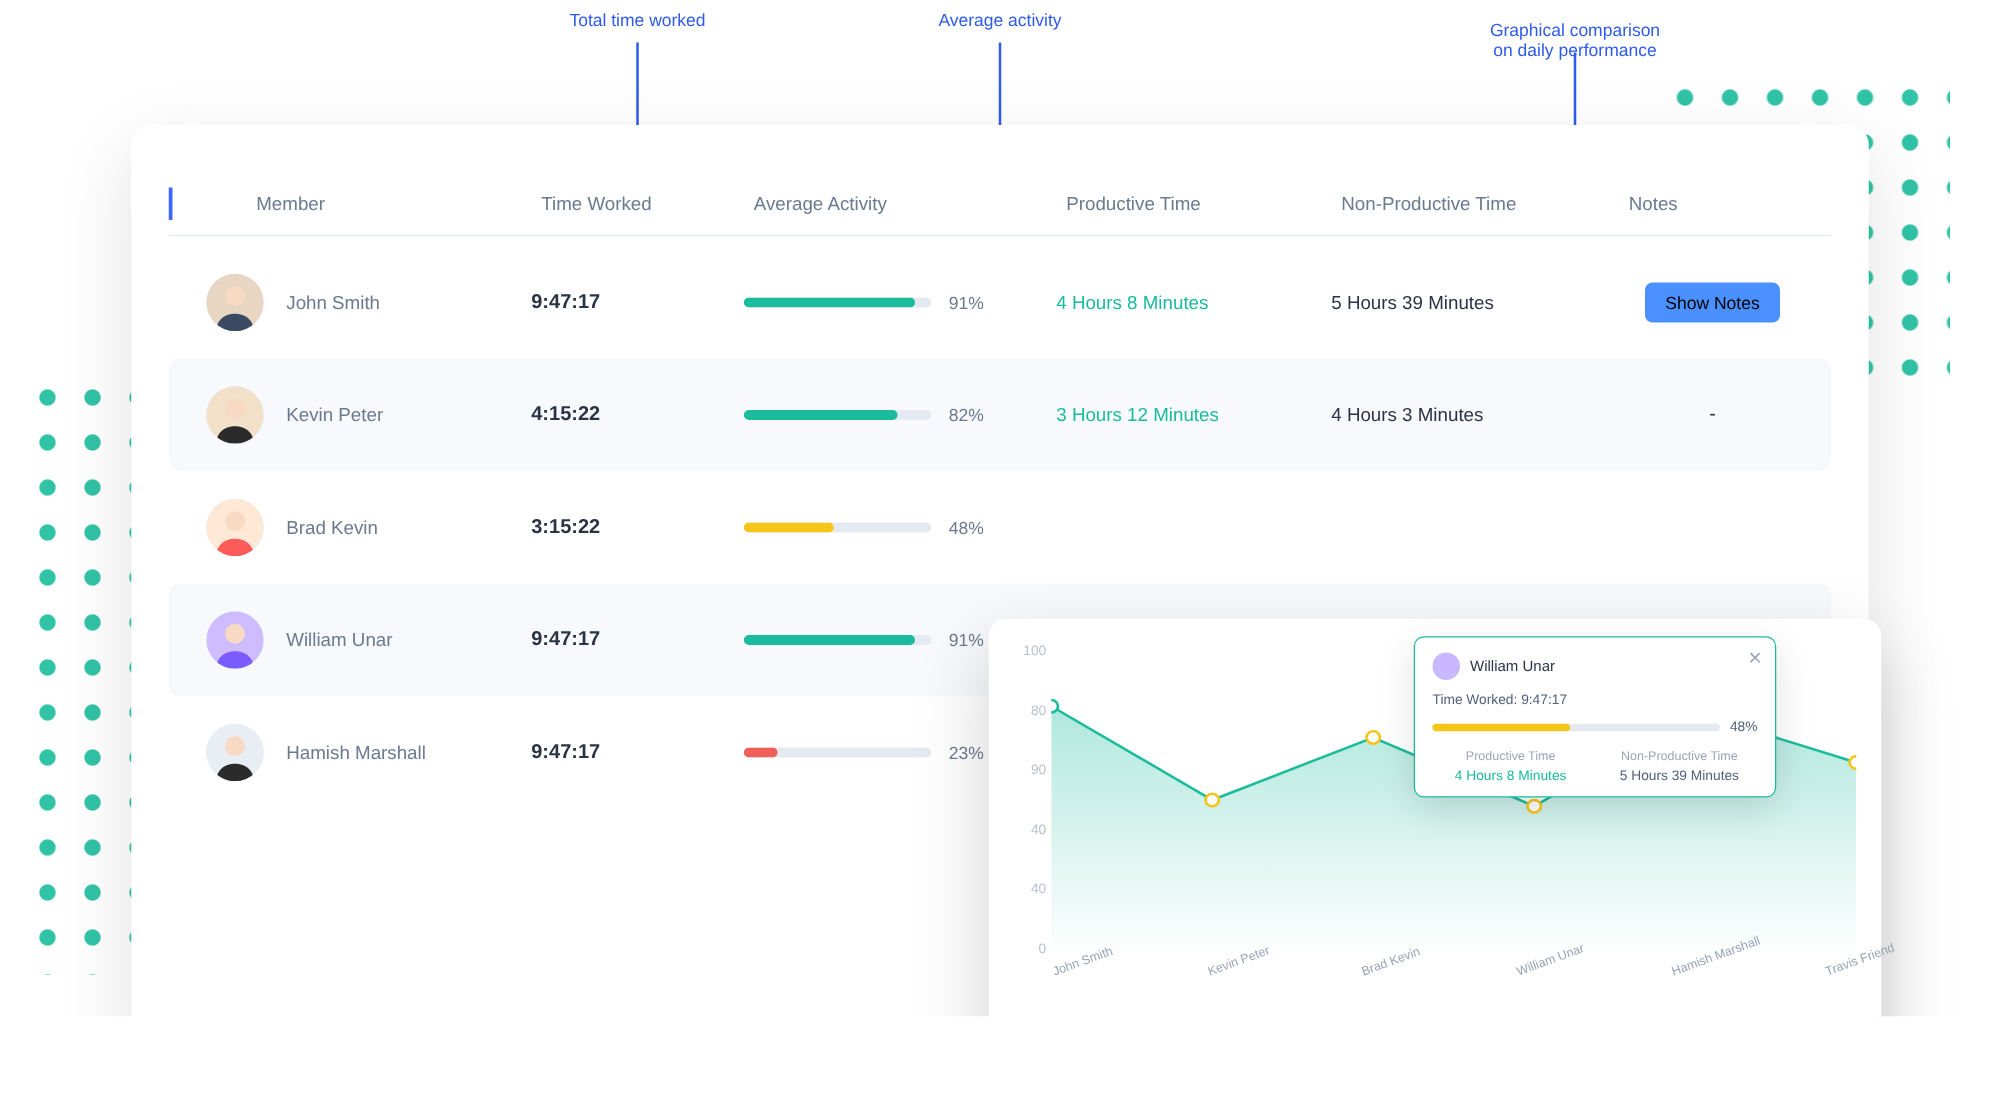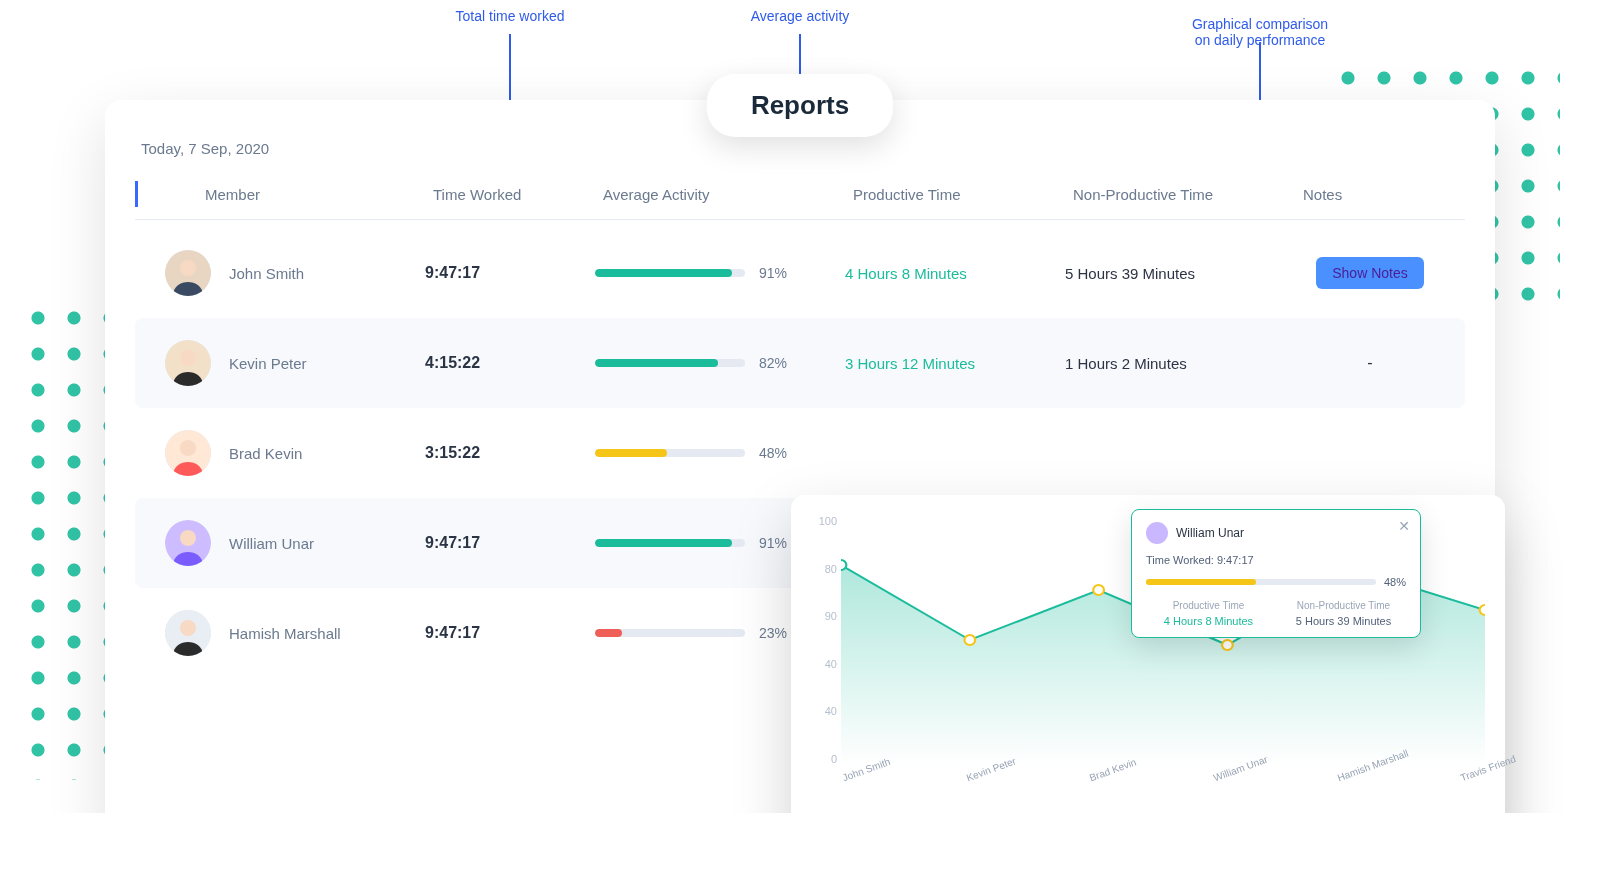--- a/index.html
+++ b/index.html
@@ -48,21 +48,21 @@
   .avatar svg{width:100%;height:100%;}
   .name{color:var(--muted);font-size:15px;}
   .time{color:var(--text);font-weight:600;}
   .activity{display:flex;align-items:center;gap:14px;}
   .bar{width:150px;height:8px;border-radius:4px;background:#e5e9f1;position:relative;overflow:hidden;}
   .bar > i{position:absolute;left:0;top:0;bottom:0;border-radius:4px;}
   .pct{color:var(--muted);font-size:14px;}
   .prod{color:var(--teal);font-size:15px;}
   .nonprod{color:var(--text);font-size:15px;}
   .notes{text-align:center;}
-  .btn-notes{background:var(--blue);color:#4c1d95;border:none;border-radius:6px;padding:8px 16px;font-size:14px;cursor:pointer;}
+  .btn-notes{background:var(--blue);color:#000000;border:none;border-radius:6px;padding:8px 16px;font-size:14px;cursor:pointer;}
   
   .chart-card{position:absolute;right:-10px;bottom:-40px;width:680px;height:365px;background:#fff;
     border-radius:14px;box-shadow:0 24px 60px rgba(0,0,0,.18);padding:20px 20px 10px 14px;}
   .chart-area{position:relative;height:290px;margin-left:36px;}
   .y-axis{position:absolute;left:-36px;top:0;bottom:40px;width:32px;display:flex;flex-direction:column;justify-content:space-between;color:#b7c0cd;font-size:11px;text-align:right;}
   .x-axis{position:absolute;left:0;right:0;bottom:0;height:40px;}
   .x-axis span{position:absolute;font-size:10px;color:#97a3b4;transform:rotate(-20deg);transform-origin:left top;white-space:nowrap;}
   svg.chart{position:absolute;left:0;top:0;right:0;bottom:40px;width:100%;height:250px;}
   .pt{fill:#fff;stroke:#f5c518;stroke-width:2;}
   .pt.teal{stroke:var(--teal);}
@@ -99,22 +99,20 @@
     <span class="dot" style="margin-top:246px"></span>
   </div>
   <div class="callout" style="top:0px;left:1110px;width:200px;white-space:pre-line">
     <span>Graphical comparison
 on daily performance</span>
     <div class="leader" style="top:42px;height:432px"></div>
     <span class="dot" style="margin-top:434px"></span>
   </div>
 
   <div class="panel">
-    <div class="badge-title">Reports</div>
-    <div class="date-label">Today, 7 Sep, 2020</div>
 
     <div class="grid-head">
       <span class="c1"></span>
       <span style="padding-left:60px">Member</span>
       <span>Time Worked</span>
       <span>Average Activity</span>
       <span>Productive Time</span>
       <span>Non-Productive Time</span>
       <span style="">Notes</span>
     </div>
@@ -156,21 +154,21 @@
       <span class="name">Kevin Peter</span>
     </div>
     <span class="time">4:15:22</span>
     <div class="activity">
       <div class="bar">
               <i style="width:123px;background:#1abc9c"></i>
             </div>
       <span class="pct">82%</span>
     </div>
     <span class="prod">3 Hours 12 Minutes</span>
-    <span class="nonprod">1 Hours 2 Minutes</span>
+    <span class="nonprod">4 Hours 3 Minutes</span>
     <div class="notes"><span>-</span></div>
         </div>
         <div class="row">
     <span></span>
     <div class="member">
       <div class="avatar">
               <svg viewBox="0 0 46 46">
                 <circle cx="23" cy="23" r="23" fill="#ffe9d6"></circle>
                 <circle cx="23" cy="18" r="8" fill="#f7d9c4"></circle>
                 <path d="M8 46c0-10 8-14 15-14s15 4 15 14" fill="#ff5a5a"></path>

